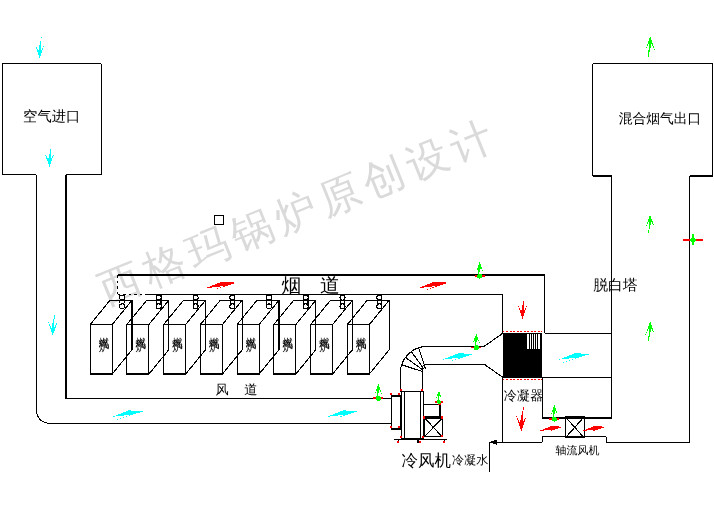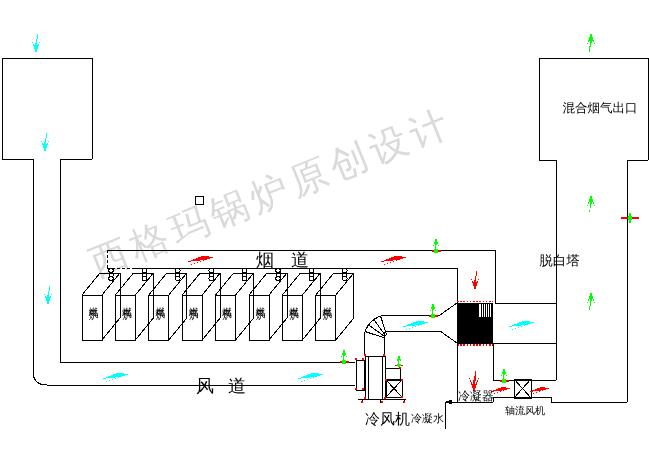--- a/index.html
+++ b/index.html
@@ -7,22 +7,22 @@
          font-family:"DejaVu Sans","Liberation Sans",sans-serif;}
   .lbl{position:absolute;color:#000;white-space:nowrap;line-height:1.1;}
   .ctr{text-align:center;}
   #watermark{position:absolute;left:92px;top:240px;font-size:38px;letter-spacing:5px;
              color:#dadada;transform:rotate(-22deg);transform-origin:0 50%;white-space:nowrap;}
   #title{left:214px;top:86px;width:232px;font-size:20px;letter-spacing:2px;font-weight:500;}
   #lbl-air-inlet{left:2px;top:100px;width:90px;font-size:13px;}
   #lbl-mixed-outlet{left:539px;top:101px;width:122px;font-size:12.5px;}
   #lbl-tower{left:524px;top:253px;width:71px;font-size:13.5px;}
   #lbl-flue-duct{left:256px;top:250px;font-size:18px;letter-spacing:17px;}
-  #lbl-air-duct{left:196px;top:376px;font-size:18px;letter-spacing:14px;}
-  #lbl-condenser{left:458px;top:354px;font-size:12px;margin-top:36px;}
+  #lbl-air-duct{left:196px;top:348px;font-size:12px;letter-spacing:14px;}
+  #lbl-condenser{left:458px;top:354px;font-size:12px;}
   #lbl-cold-fan{left:365px;top:411px;font-size:15px;}
   #lbl-condensate{left:411px;top:413px;font-size:11px;}
   #lbl-axial-fan{left:505px;top:405px;font-size:10px;}
   .boiler-lbl{position:absolute;writing-mode:vertical-rl;text-orientation:upright;
               font-size:9.5px;color:#000;letter-spacing:2px;width:13px;}
   svg{position:absolute;left:0;top:0;}
   .ln{stroke:#000;stroke-width:1;fill:none;}
   .lnd{stroke:#000;stroke-width:1;fill:none;stroke-dasharray:2.5,2.5;}
   .reddot{stroke:#ff0000;stroke-width:1.4;fill:none;stroke-dasharray:1.6,1.6;}
 </style>
@@ -212,20 +212,21 @@
       <use href="#gmark" transform="translate(399,355) scale(0.8)"></use>
     </g>
 
     <g>
       <rect x="621" y="217.2" width="18" height="1.6" fill="#ff0000"></rect>
       <path d="M630,213 V223" stroke="#00ff00" stroke-width="1.6"></path>
       <circle cx="630" cy="218" r="2.4" fill="#00ff00"></circle>
     </g>
   </svg>
 
+  <div id="lbl-air-inlet" class="lbl ctr">空气进口</div>
   <div id="lbl-mixed-outlet" class="lbl ctr">混合烟气出口</div>
   <div id="lbl-tower" class="lbl ctr">脱白塔</div>
   <div id="lbl-flue-duct" class="lbl">烟道</div>
   <div id="lbl-air-duct" class="lbl">风道</div>
   <div id="lbl-condenser" class="lbl">冷凝器</div>
   <div id="lbl-cold-fan" class="lbl">冷风机</div>
   <div id="lbl-condensate" class="lbl">冷凝水</div>
   <div id="lbl-axial-fan" class="lbl">轴流风机</div>
 <div class="boiler-lbl" style="left: 86.5px; top: 299px;">燃气炉</div>
     <div class="boiler-lbl" style="left: 119.9px; top: 299px;">燃气炉</div>

